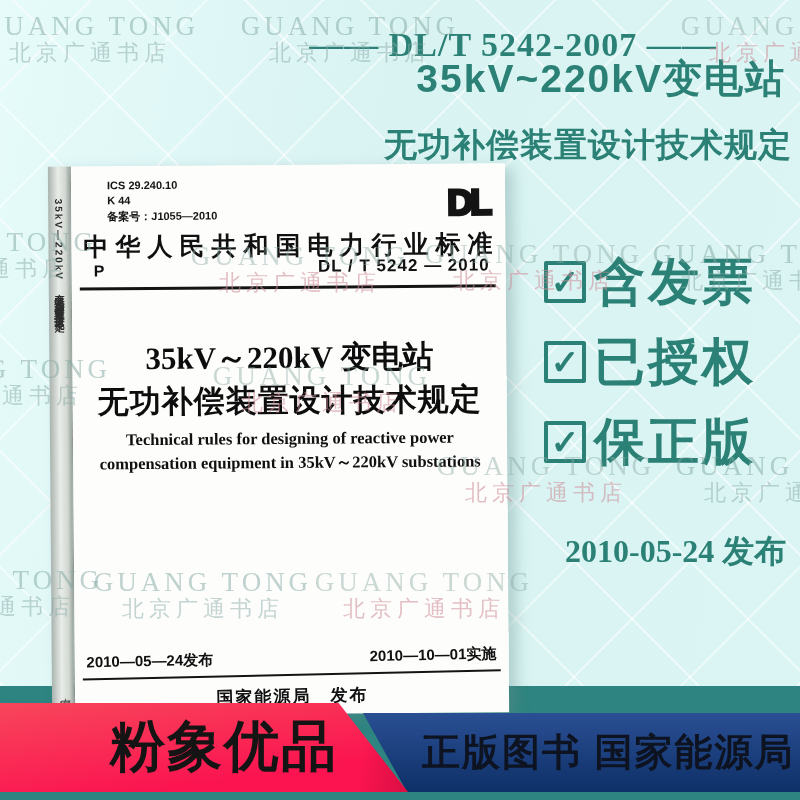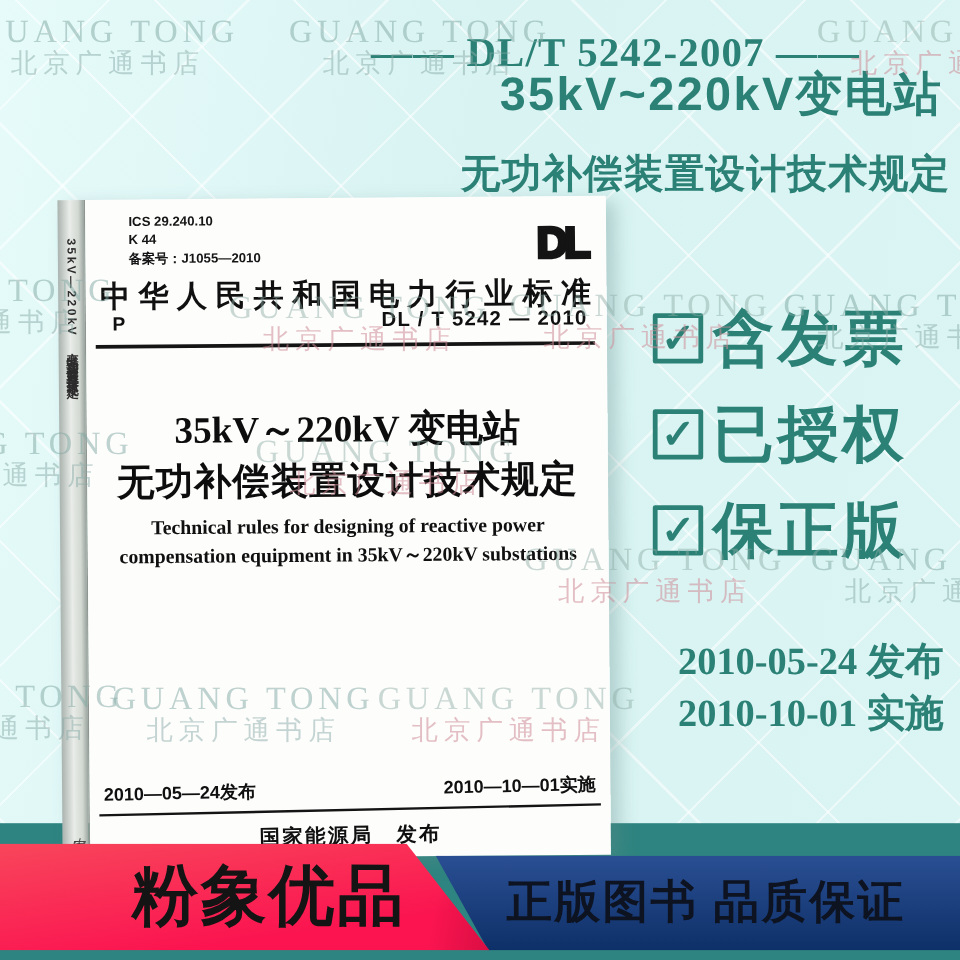--- a/index.html
+++ b/index.html
@@ -115,21 +115,20 @@
       <span class="check-label">已授权</span>
     </div>
     <div class="check-row">
       <span class="checkbox">✓</span>
       <span class="check-label">保正版</span>
     </div>
   </div>
 
   <div class="release">
     <div>2010-05-24 发布</div>
-    <div>2010-10-01 实施</div>
   </div>
 
   <div class="band-teal"></div>
 
   <div class="book">
     <div class="spine">
       <div class="spine-title">35kV—220kV 变电站无功补偿装置设计技术规定</div>
       <div class="spine-pub">中国电力出版社</div>
     </div>
     <div class="cover">
@@ -209,18 +208,18 @@
         <span class="l1">GUANG TONG</span>
         <span class="l2">北京广通书店</span>
       </div>
       <div class="wm v1" style="left: 424px; top: 568px;">
         <span class="l1">GUANG TONG</span>
         <span class="l2">北京广通书店</span>
       </div>
     </div>
 
   <div class="banner-blue">
-    <div class="promise">正版图书 品质保证</div>
+    <div class="promise">正版图书 国家能源局</div>
   </div>
   <div class="banner-pink">
     <div class="brand">粉象优品</div>
   </div>
 </div>
 
 </body></html>

